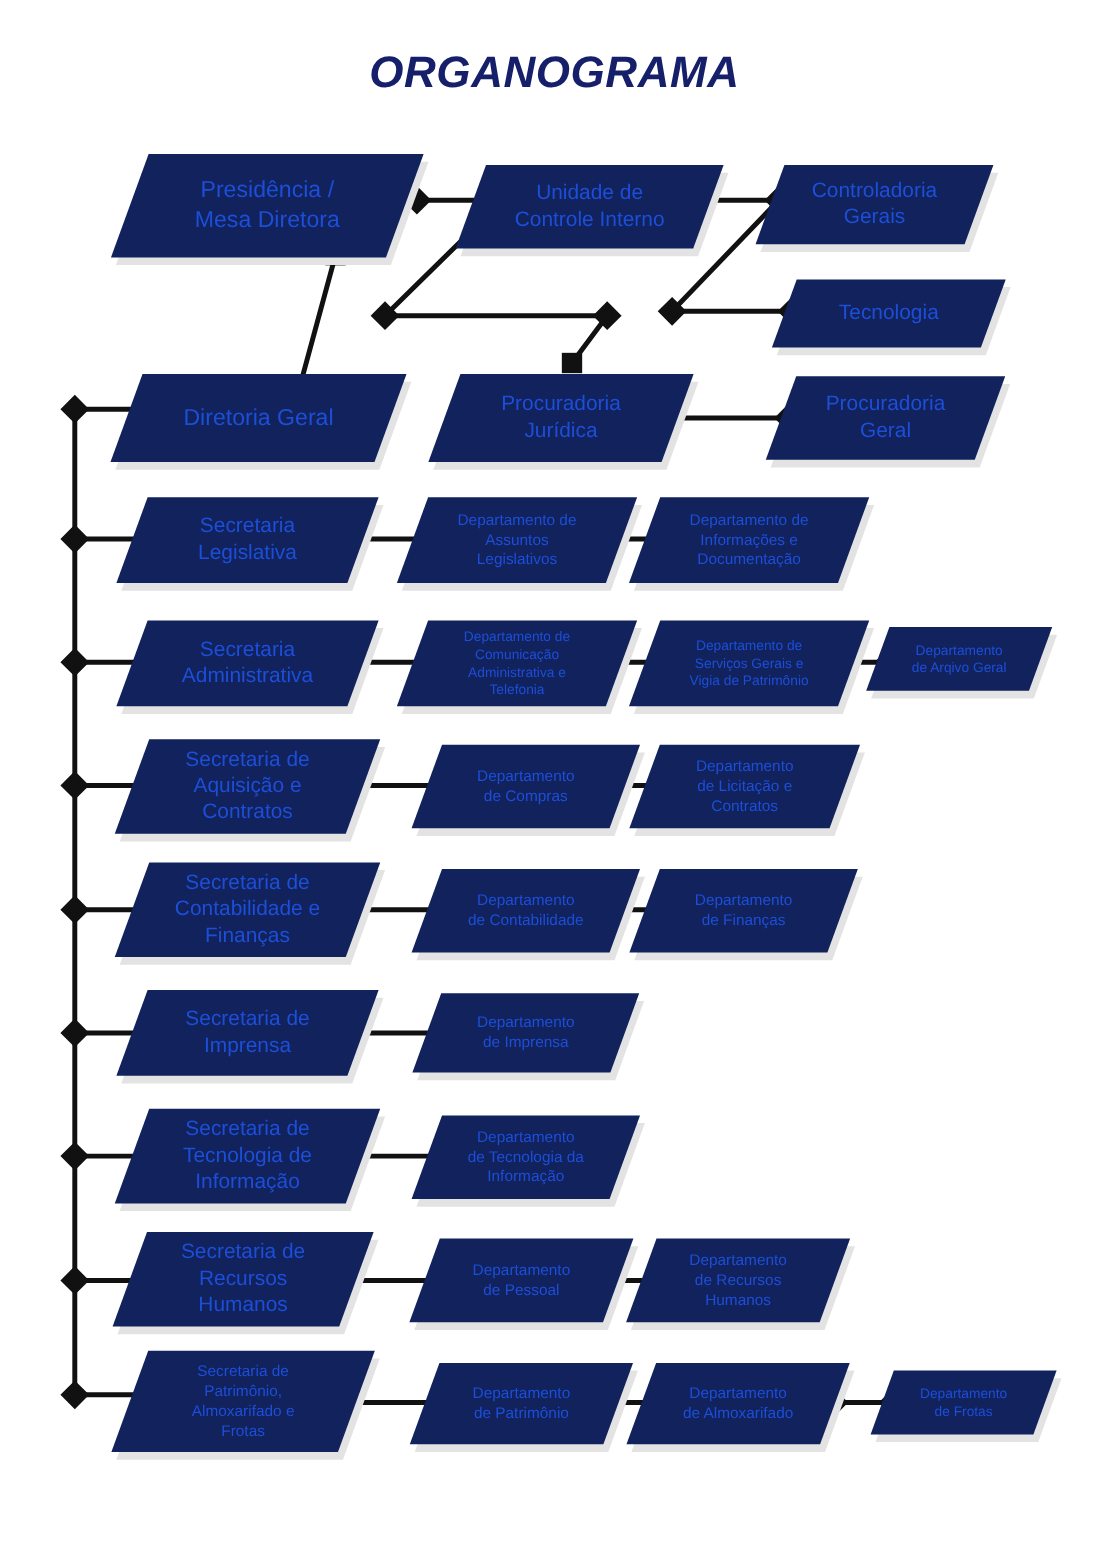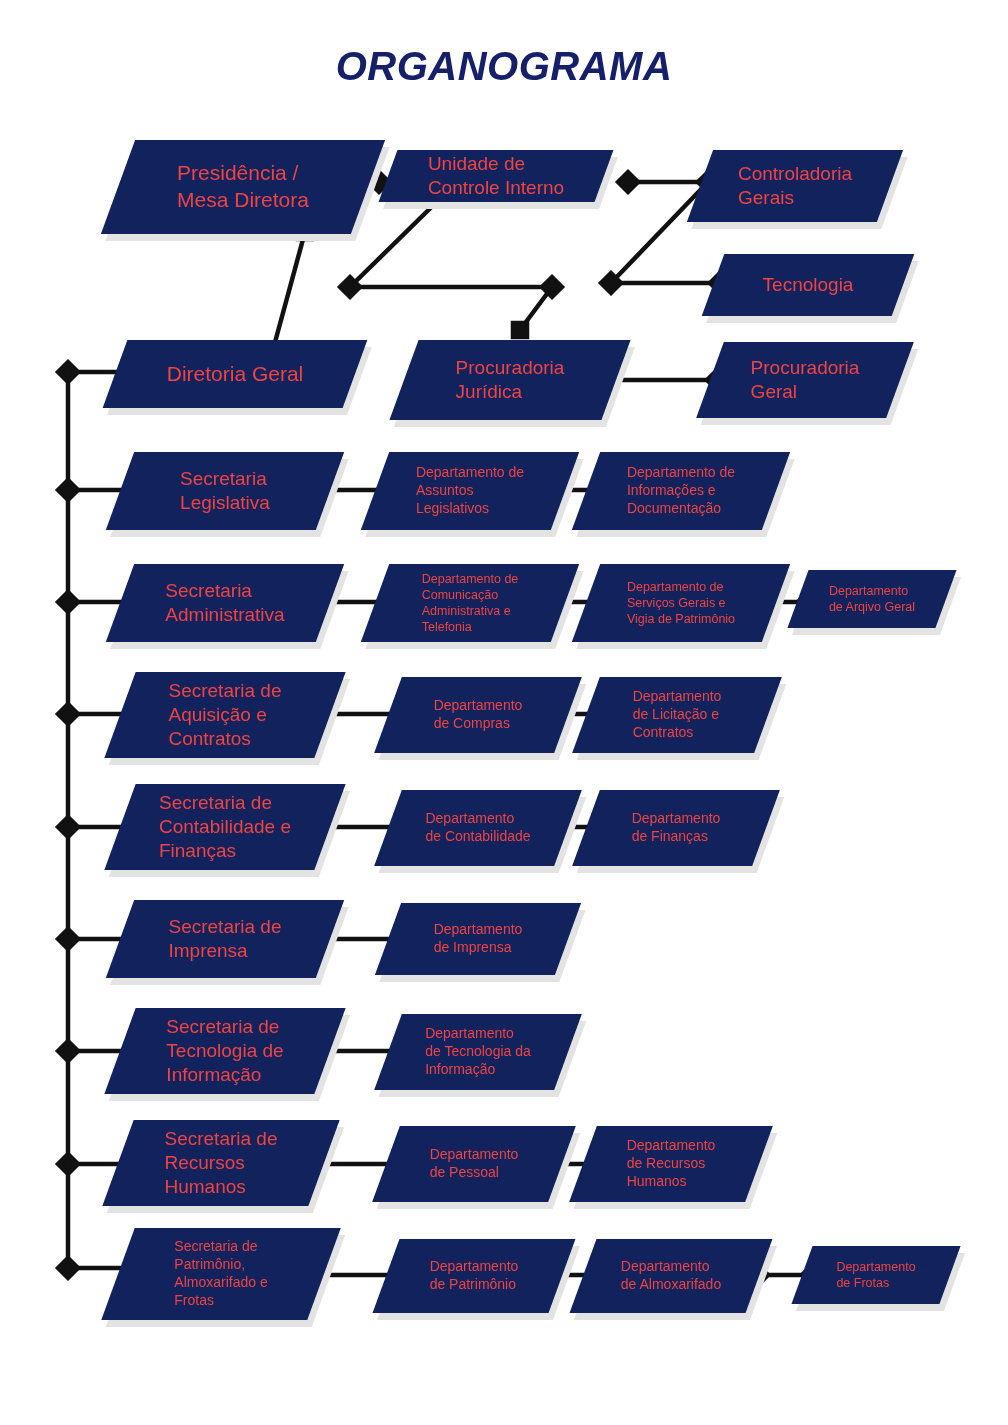--- a/index.html
+++ b/index.html
@@ -47,21 +47,22 @@
     z-index:1;
   }
   .node .face{
     background:#11225c;
     z-index:2;
   }
   .node .label{
     position:absolute;
     left:0;top:0;width:100%;height:100%;
     display:flex;align-items:center;justify-content:center;
-    color:#ef4444;
+    text-align:center;
+    color:#1d4ed8;
     z-index:4;
     white-space:pre-line;
     line-height:1.28;
     padding:0 6px;
     box-sizing:border-box;
   }
   .sz-lg .label{font-size:21px;}
   .sz-md .label{font-size:19px;}
   .sz-sm .label{font-size:14px;}
   .sz-xs .label{font-size:12.5px;}
@@ -202,41 +203,41 @@
     </g>
   </svg>
 
   <div class="node sz-lg" style="left:118px;top:140px;width:250px;height:94px;">
     <div class="shadow"></div>
     <div class="face"></div>
     <div class="label">Presidência /
 Mesa Diretora</div>
   </div>
 
-  <div class="node sz-md" style="left:388px;top:150px;width:216px;height:52px;">
+  <div class="node sz-md" style="left:428px;top:150px;width:216px;height:76px;">
     <div class="shadow"></div>
     <div class="face"></div>
     <div class="label">Unidade de
 Controle Interno</div>
   </div>
 
   <div class="node sz-md" style="left:700px;top:150px;width:190px;height:72px;">
     <div class="shadow"></div>
     <div class="face"></div>
     <div class="label">Controladoria
 Gerais</div>
   </div>
 
   <div class="node sz-md" style="left:713px;top:254px;width:190px;height:62px;">
     <div class="shadow"></div>
     <div class="face"></div>
     <div class="label">Tecnologia</div>
   </div>
 
-  <div class="node sz-lg" style="left:115px;top:340px;width:240px;height:68px;">
+  <div class="node sz-lg" style="left:115px;top:340px;width:240px;height:80px;">
     <div class="shadow"></div>
     <div class="face"></div>
     <div class="label">Diretoria Geral</div>
   </div>
 
   <div class="node sz-md" style="left:404px;top:340px;width:212px;height:80px;">
     <div class="shadow"></div>
     <div class="face"></div>
     <div class="label">Procuradoria
 Jurídica</div>

